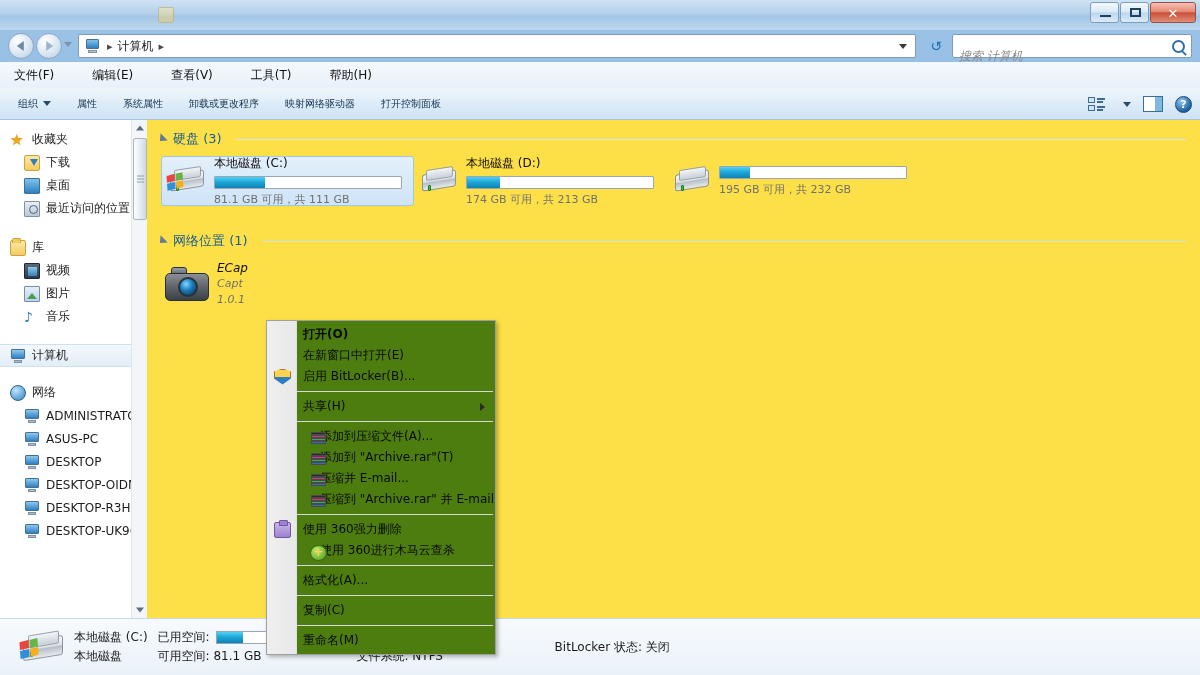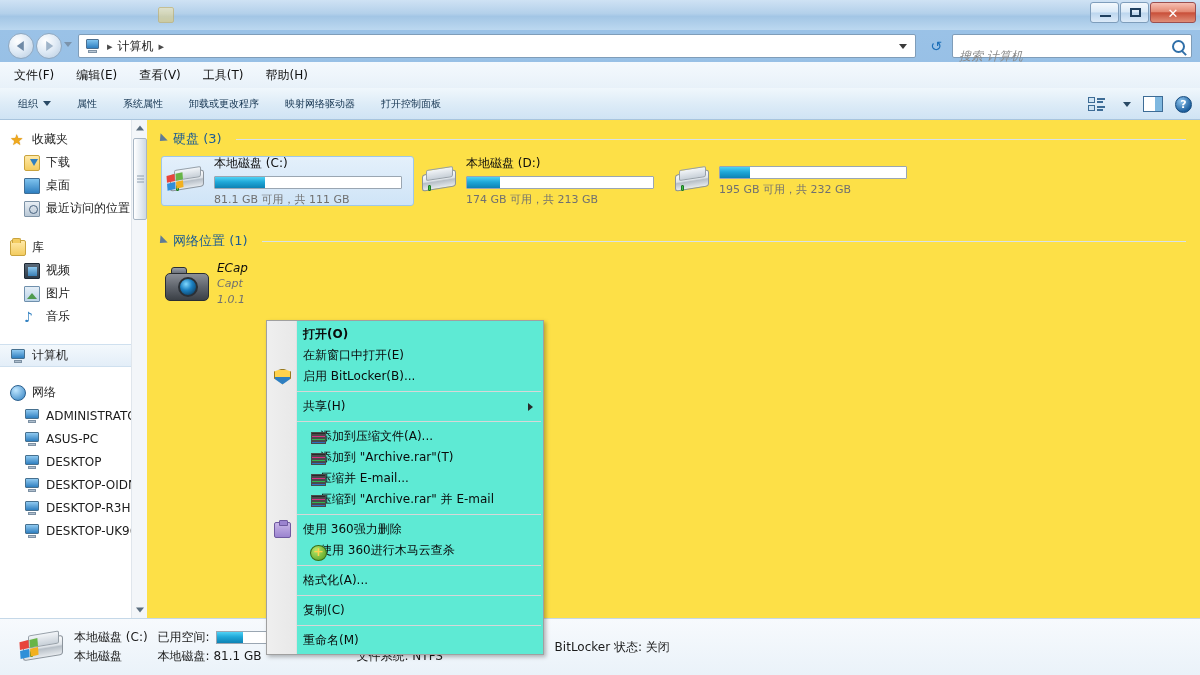--- a/index.html
+++ b/index.html
@@ -124,21 +124,21 @@
   }
   .mag::after {
     content: ""; position: absolute; right: -4px; bottom: -3px;
     width: 6px; height: 2px; background: #2f6fa8; transform: rotate(45deg);
   }
 
   
   .menubar {
     position: absolute; left: 0; top: 62px; width: 1200px; height: 26px;
     background: linear-gradient(180deg, #f4f9fd, #e8f1f9);
-    display: flex; align-items: center; padding-left: 14px; gap: 22px;
+    display: flex; align-items: center; padding-left: 14px; gap: 38px;
   }
   .menubar .mi { font-size: 12px; color: #111; cursor: pointer; }
 
   
   .cmdbar {
     position: absolute; left: 0; top: 88px; width: 1200px; height: 32px;
     background: linear-gradient(180deg, #f0f7fc 0%, #dcebf7 55%, #cfe3f4 100%);
     border-bottom: 1px solid #a8c4dd;
     display: flex; align-items: center; padding-left: 18px; gap: 26px;
   }
@@ -339,22 +339,22 @@
   .cam .lens {
     position: absolute; left: 13px; top: 12px; width: 20px; height: 20px; border-radius: 50%;
     background: radial-gradient(circle at 38% 32%, #7fd8ff 0%, #1b7fc0 42%, #0a2b45 100%);
     border: 2px solid #2b3036;
   }
   .net-info { font-size: 12px; color: #0d0d0d; line-height: 16px; font-style: italic; }
   .net-info .sub { color: #707070; font-size: 11px; }
 
   
   .ctxmenu {
-    position: absolute; left: 266px; top: 200px; width: 278px;
-    background: #5eead4; border: 1px solid #a0a0a0;
+    position: absolute; left: 266px; top: 200px; width: 230px;
+    background: #4d7c0f; border: 1px solid #a0a0a0;
     box-shadow: 2px 2px 4px rgba(0,0,0,.28);
     padding: 3px 0; z-index: 50;
   }
   .ctxmenu .gutter {
     position: absolute; left: 0; top: 0; bottom: 0; width: 30px;
     background: linear-gradient(90deg, #efefef, #e8e8e8);
     border-right: 1px solid #e0e0e0;
   }
   .ctxitem {
     position: relative; height: 21px; display: flex; align-items: center;
@@ -788,21 +788,21 @@
       <div style="margin-right:10px">
         <div class="st-col">本地磁盘 (C:)</div>
         <div class="st-col dim">本地磁盘</div>
       </div>
       <div style="margin-right:42px">
         <div class="st-col">
           <span>已用空间:</span>
           <span class="st-bar"><i class="fill" style="display:block;width:27%"></i></span>
         </div>
         <div class="st-col">
-          <span>本地磁盘:</span>
+          <span>可用空间:</span>
           <span>81.1 GB</span>
         </div>
       </div>
       <div style="margin-right:110px">
         <div class="st-col">
           <span>总大小:</span>
           <span>111 GB</span>
         </div>
         <div class="st-col">
           <span>文件系统:</span>

